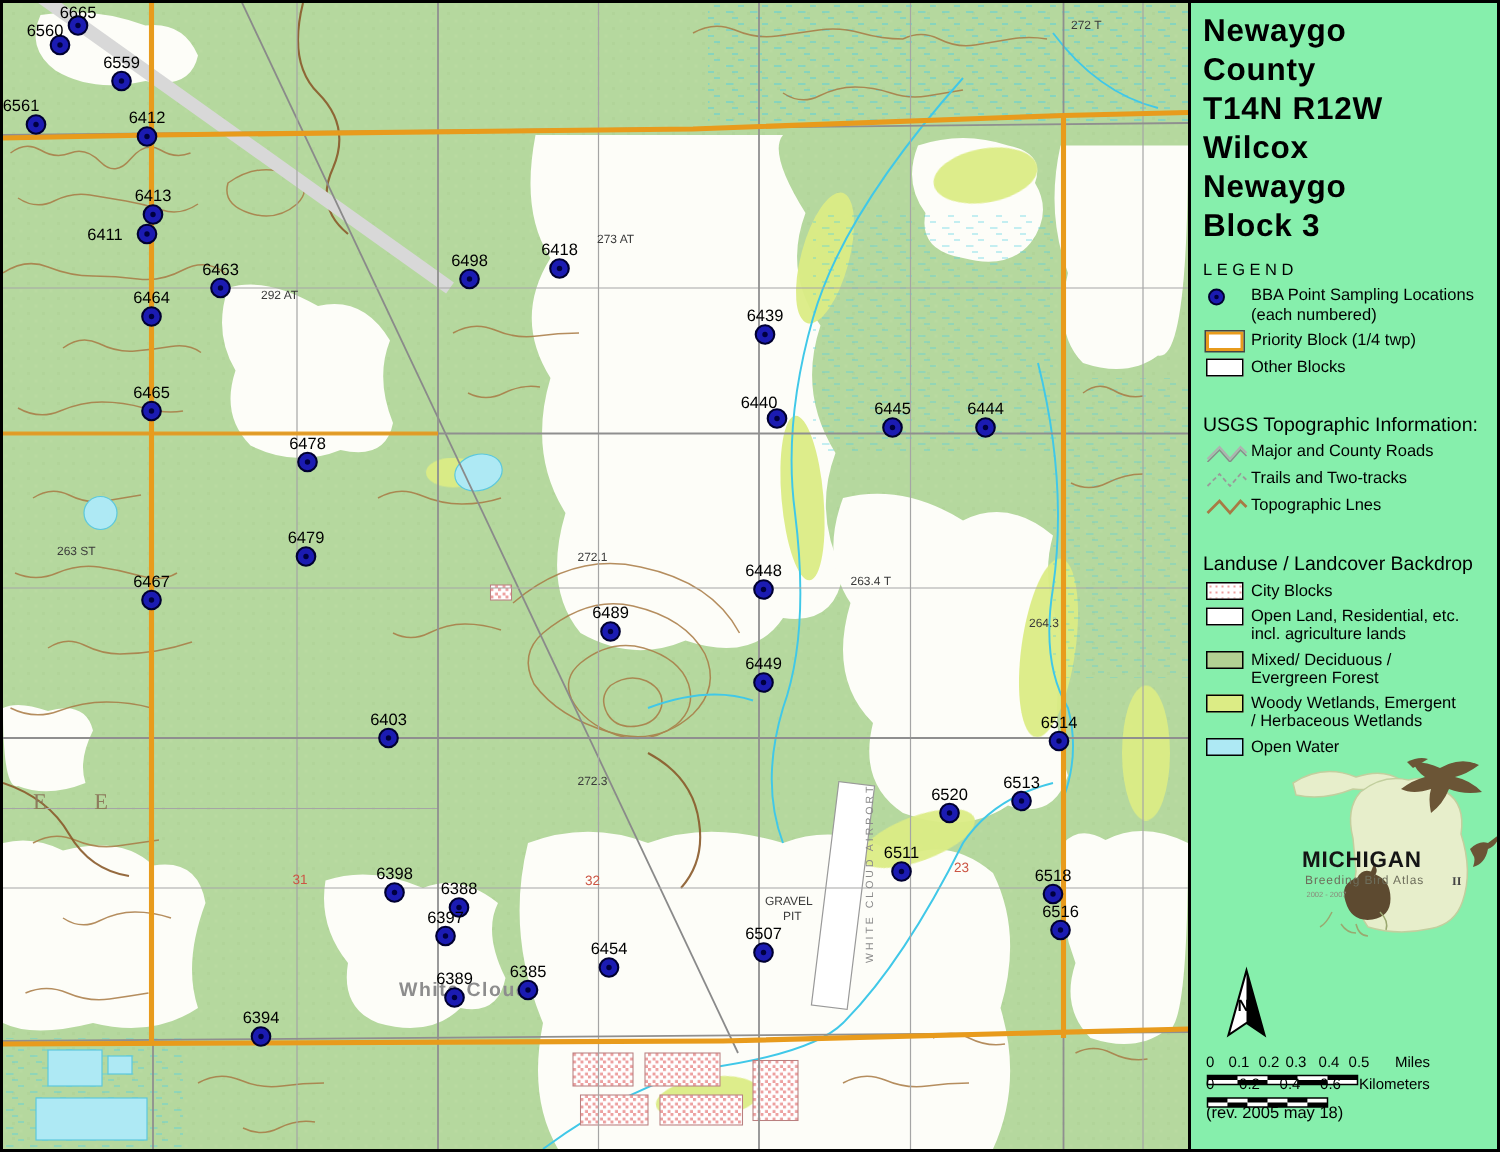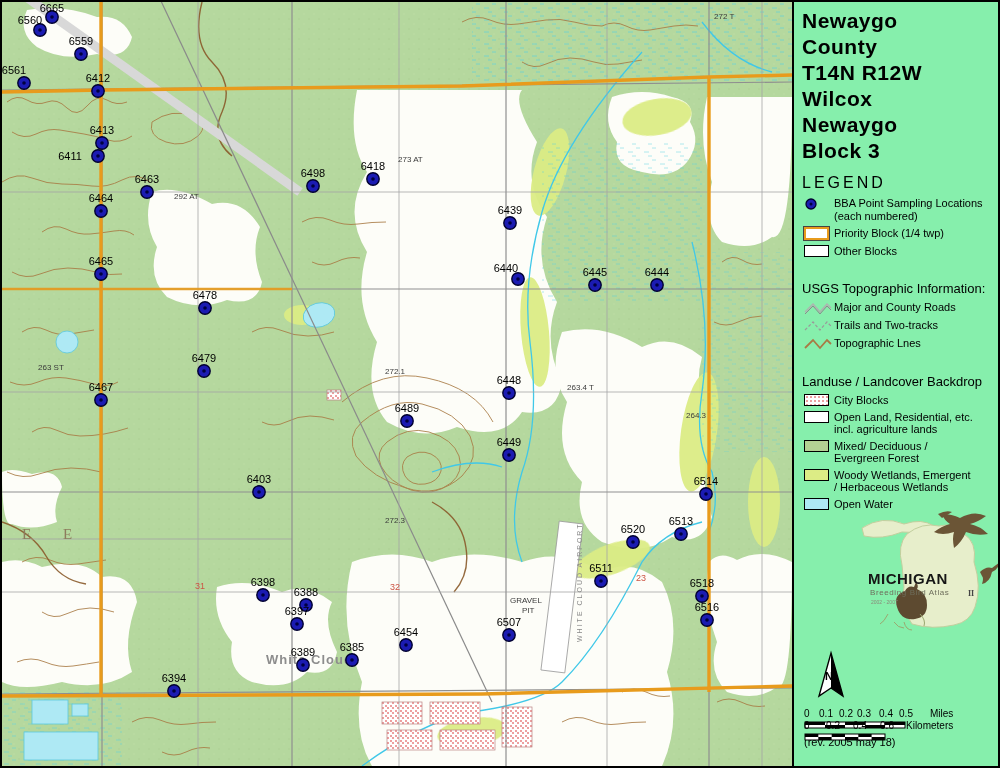--- a/index.html
+++ b/index.html
@@ -4,21 +4,21 @@
 <style>
   html,body{margin:0;padding:0;background:#e8e8e8;}
   *{box-sizing:border-box;}
   .frame{position:relative;width:1000px;height:768px;border:2px solid #000;background:#fff;
          display:flex;font-family:"Liberation Sans",sans-serif;overflow:hidden;}
   .map-wrap{position:relative;width:790px;height:764px;flex:0 0 790px;overflow:hidden;}
   .map-wrap svg{display:block;}
   .sidebar{flex:1;border-left:2px solid #000;background:#86efac;padding:6px 6px 4px 8px;
            display:flex;flex-direction:column;overflow:hidden;}
   .title-line{font-size:21px;font-weight:bold;line-height:26px;color:#000;letter-spacing:.5px;}
-  .legend-heading{font-size:16px;letter-spacing:3px;margin-top:10px;color:#000;}
+  .legend-heading{font-size:11px;letter-spacing:3px;margin-top:10px;color:#000;}
   .lg-row{display:flex;align-items:flex-start;margin-top:5px;font-size:11px;line-height:12px;color:#000;}
   .lg-icon{flex:0 0 32px;display:flex;justify-content:flex-start;padding-left:2px;padding-top:0;}
   .lg-sub{margin-left:32px;font-size:11px;line-height:12px;}
   .swatch{width:25px;height:12px;border:1px solid #000;background:#fff;}
   .swatch.priority{border:2px solid #e89b1c;outline:1px solid #444;height:13px;}
   .swatch.city{background:repeating-linear-gradient(45deg,#f2aéaa 0 0);background:
     radial-gradient(#ec9f9f 34%,rgba(0,0,0,0) 36%) 0 0/4px 4px #fff;}
   .swatch.forest{background:#b3d193;}
   .swatch.wetland{background:#dcec85;}
   .swatch.water{background:#aee9f4;}

